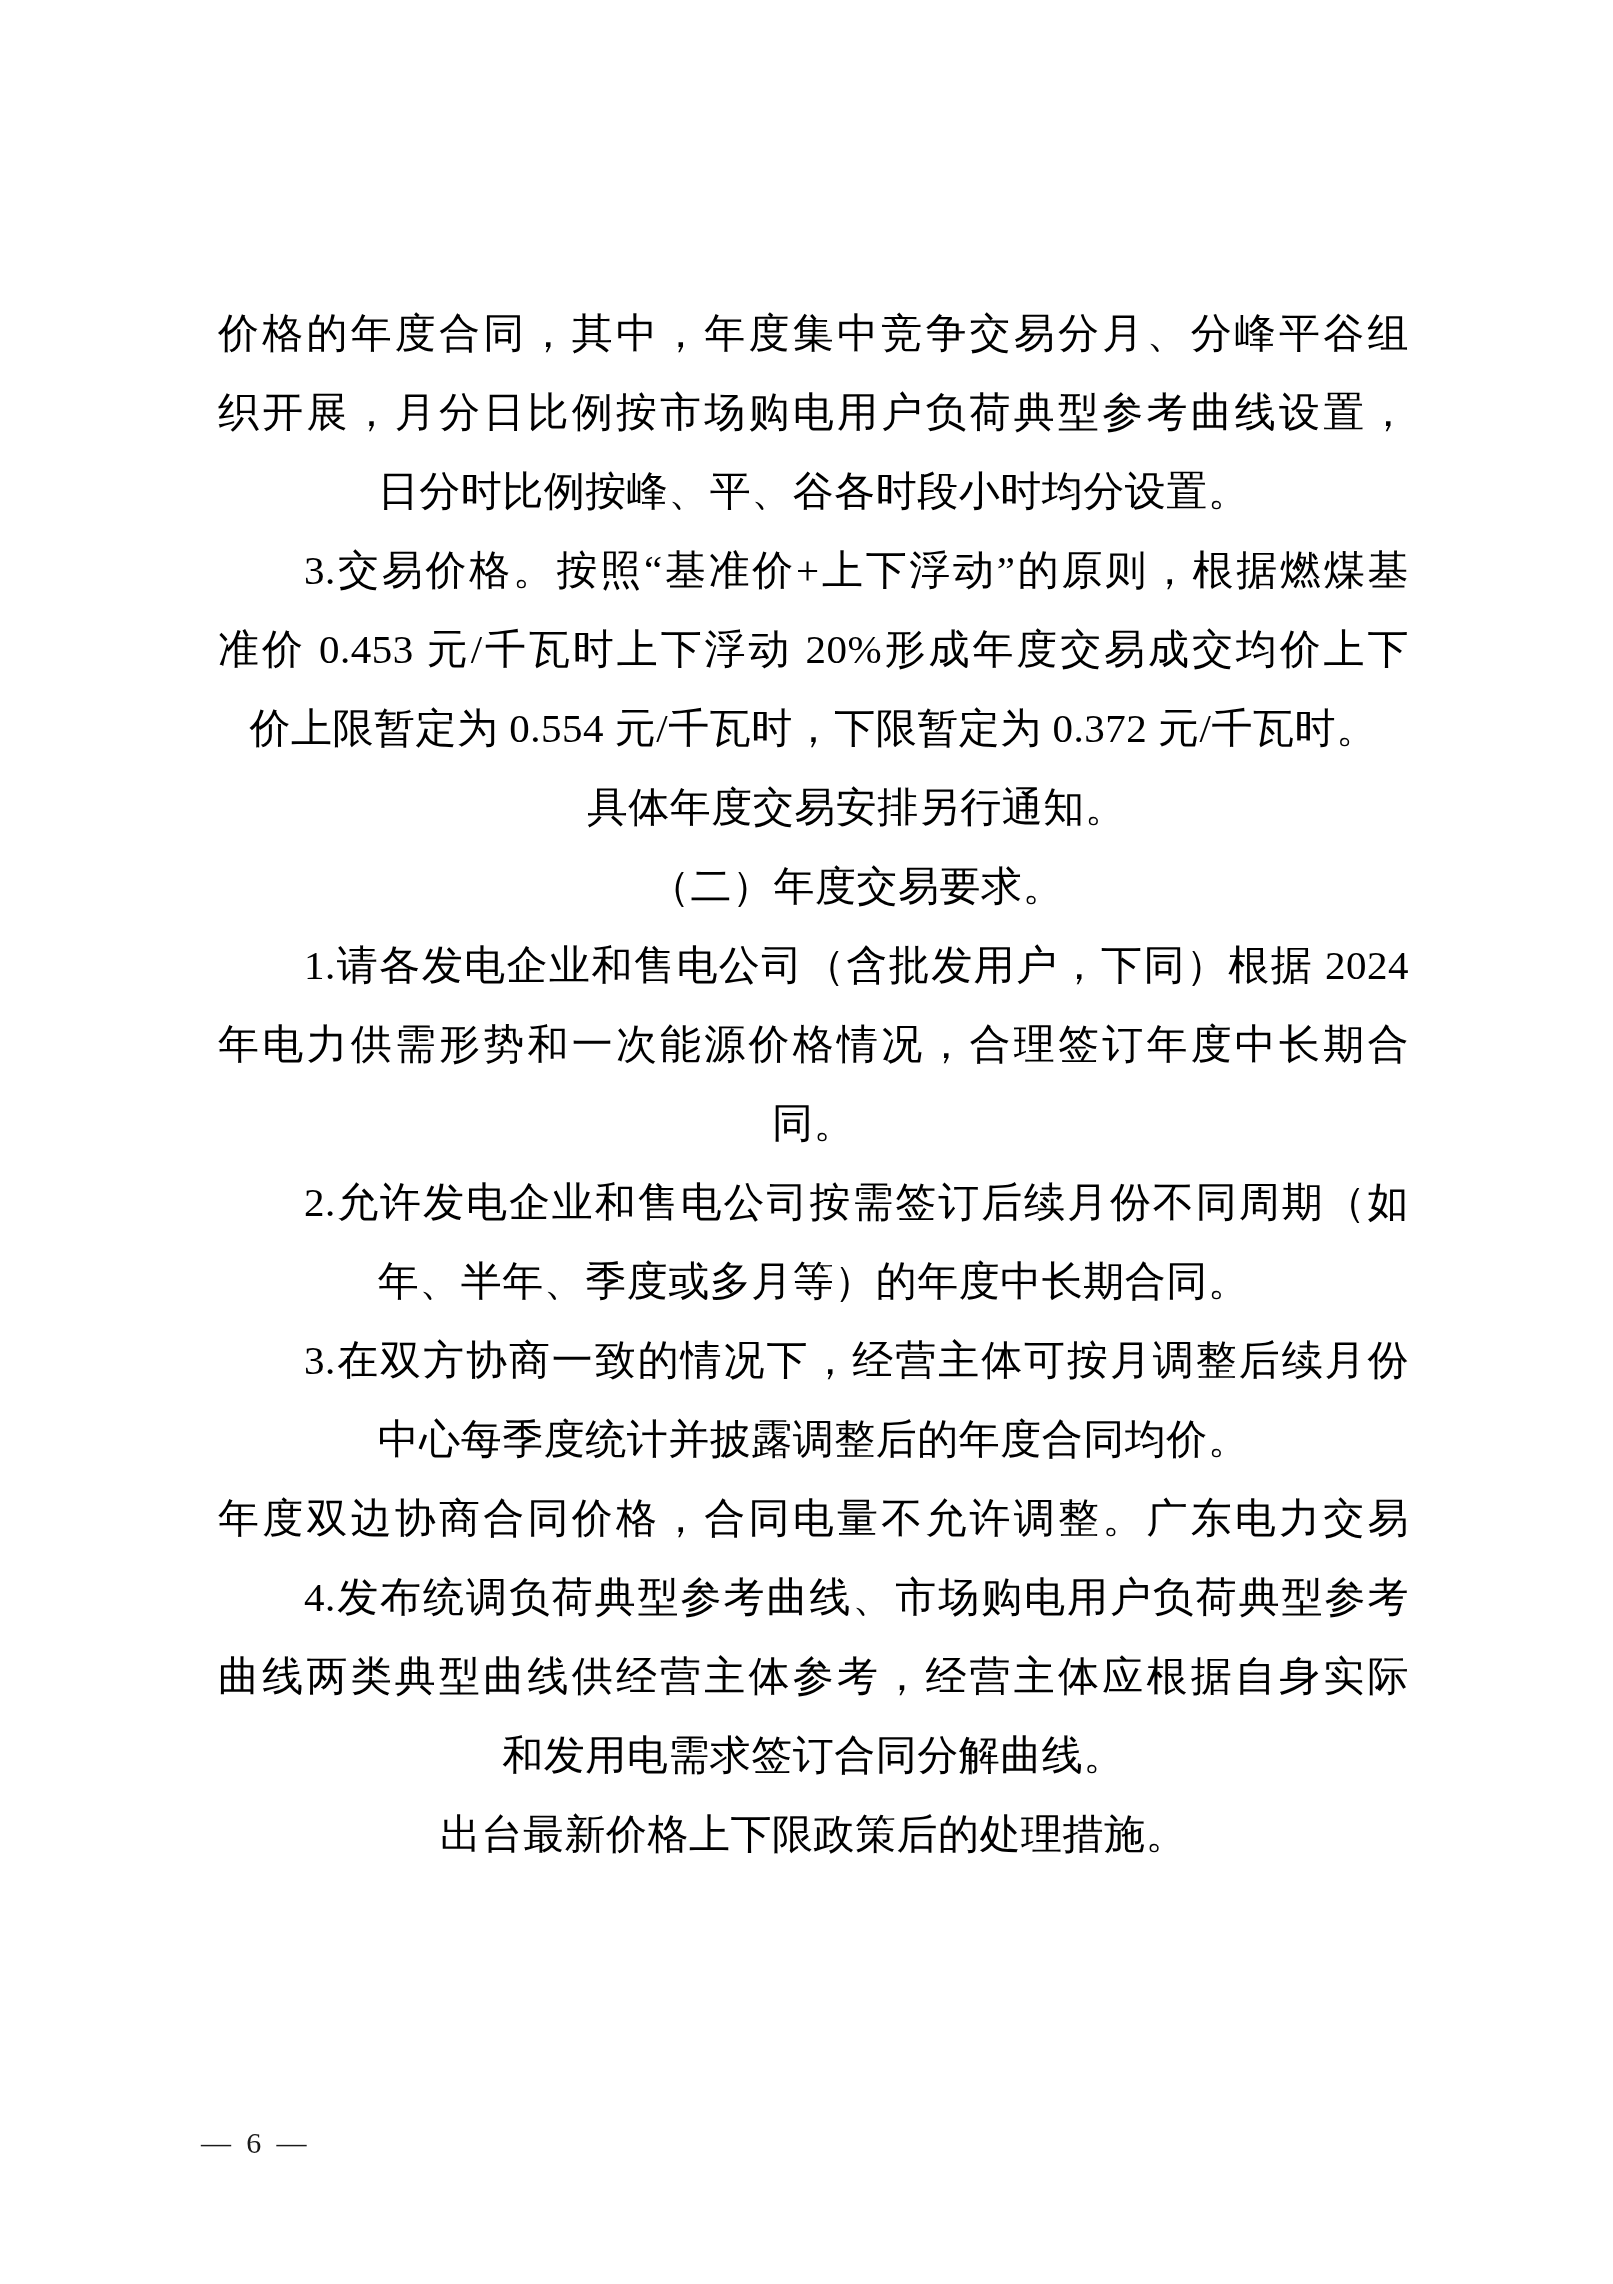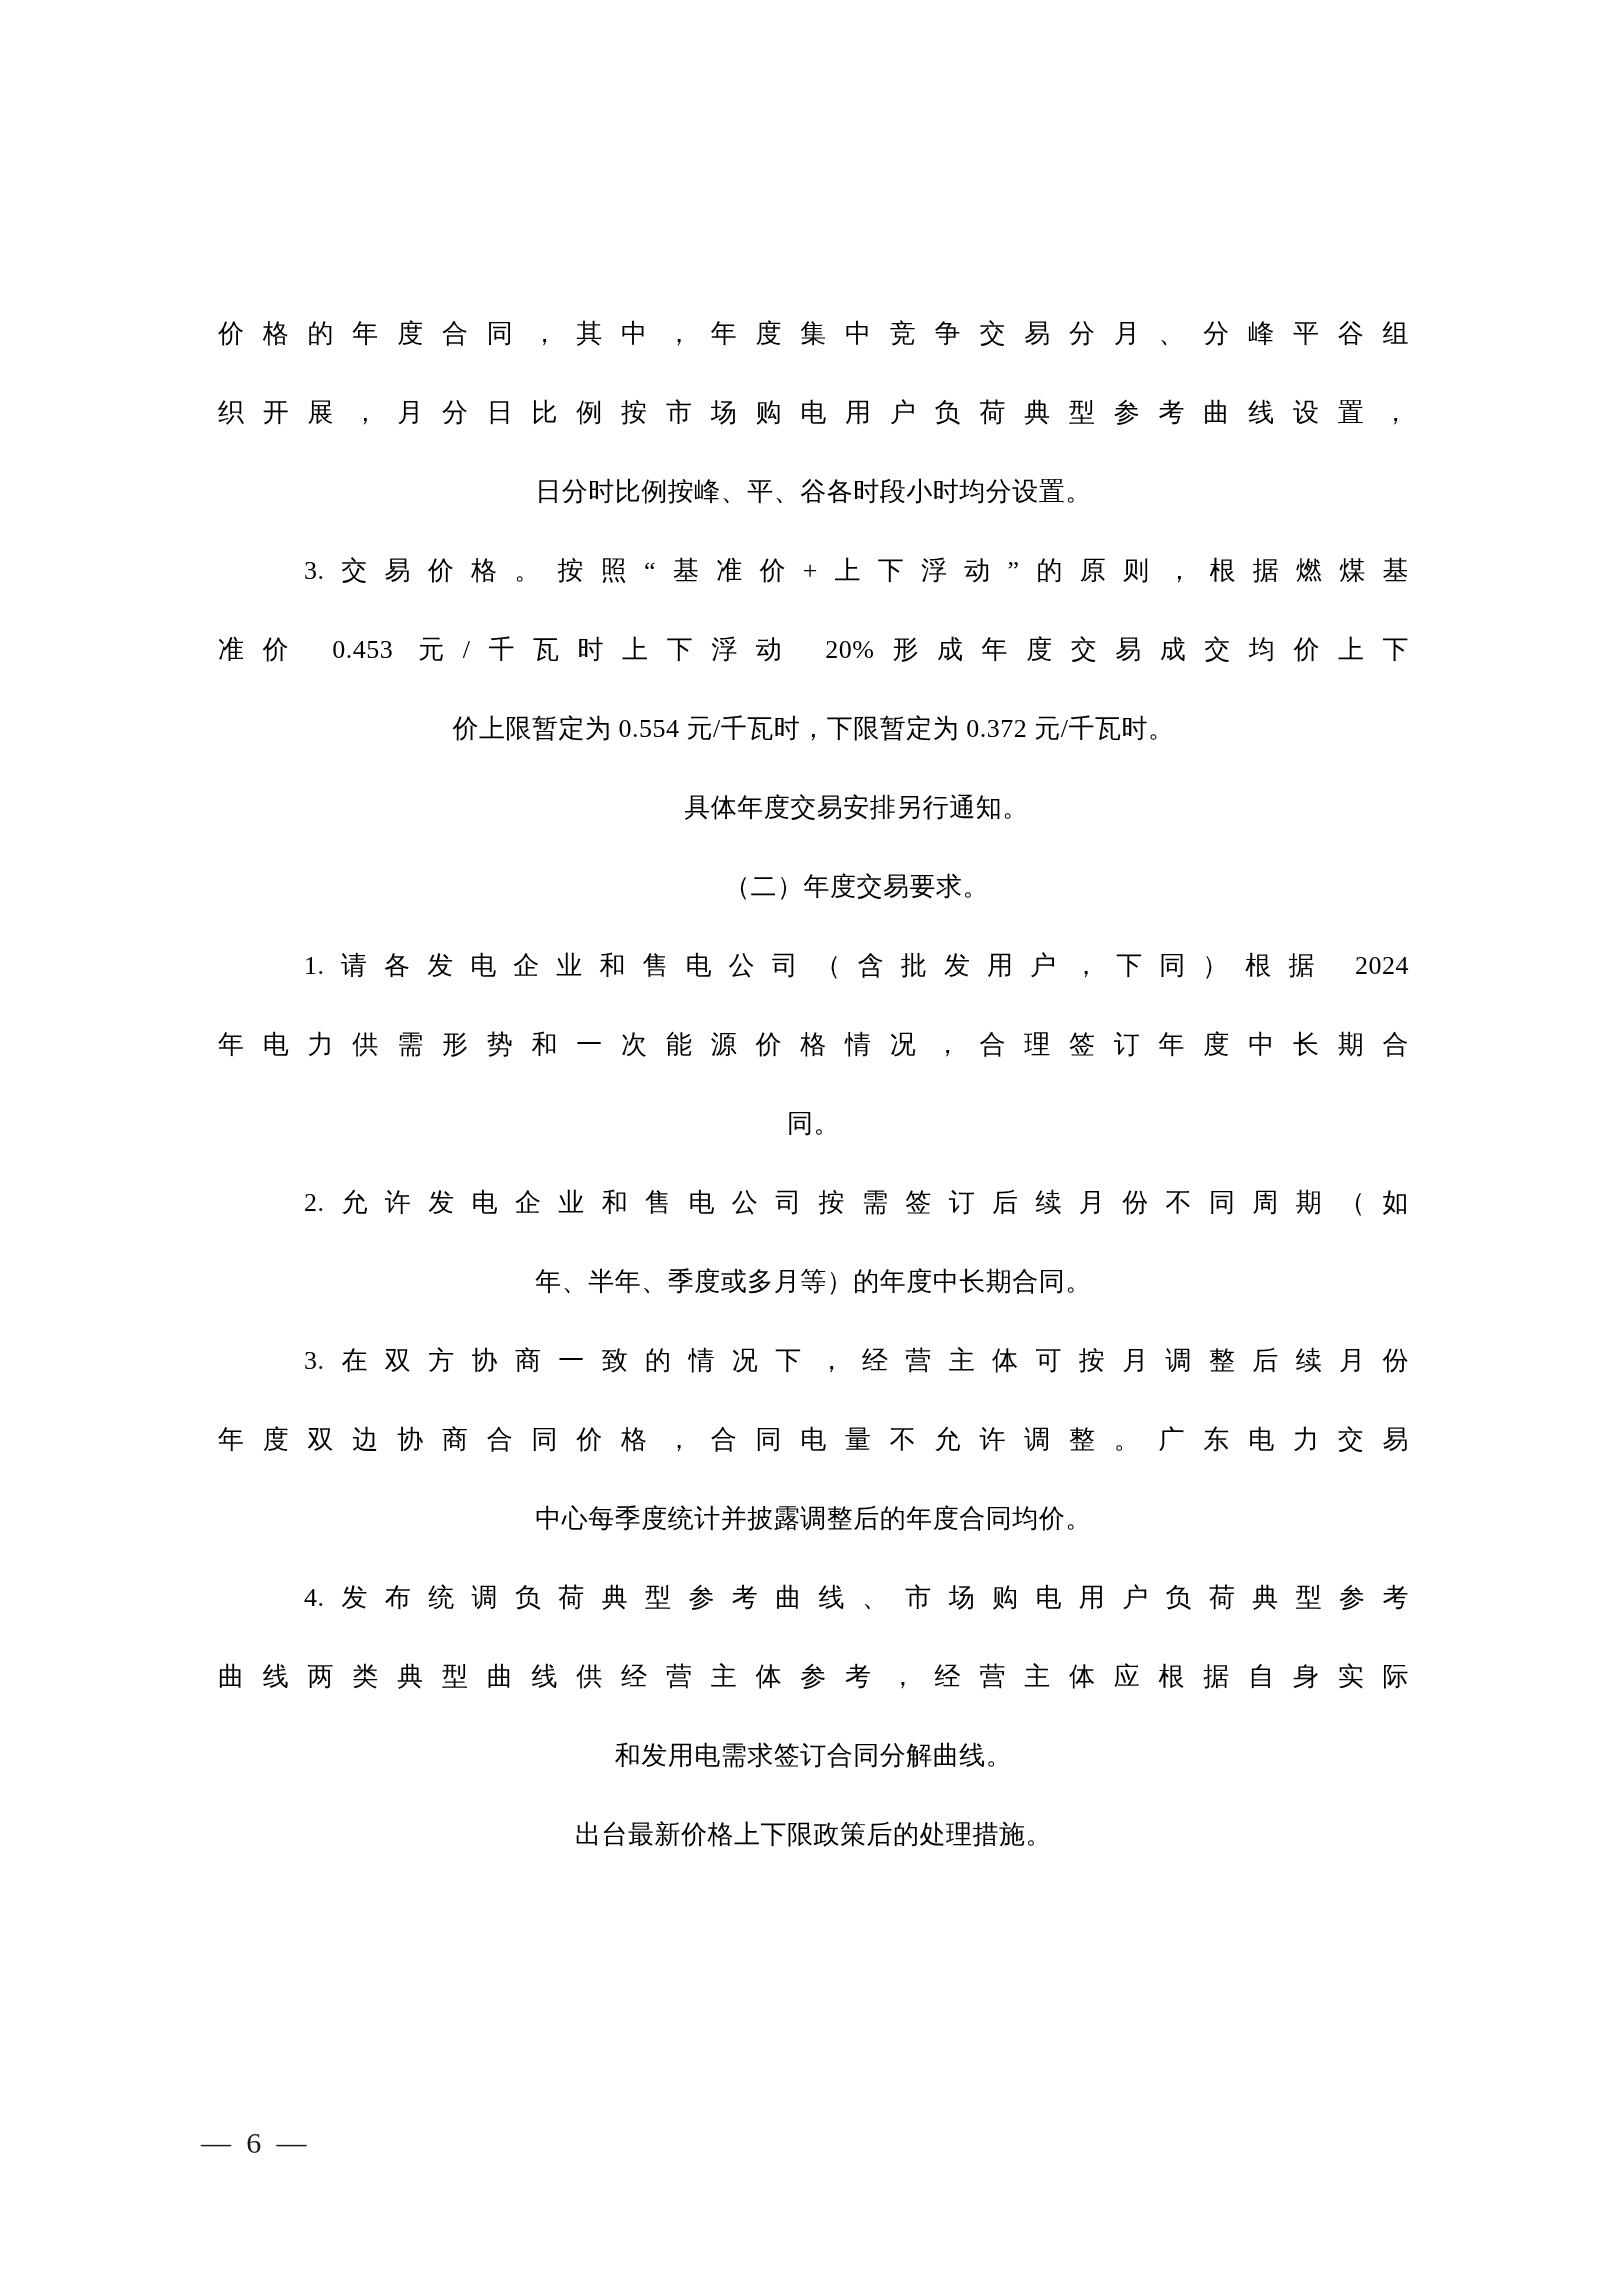--- a/index.html
+++ b/index.html
@@ -20,21 +20,21 @@
     left: 0; top: 0;
     width: 1613px;
     height: 2285px;
     background: #ffffff;
   }
   .text-block {
     position: absolute;
     left: 218px;
     top: 294px;
     width: 1191px;
-    font-size: 26px;
+    font-size: 41px;
     letter-spacing: 0.5px;
   }
   .line {
     line-height: 79px;
     height: 79px;
     text-align: center;
   }
   
   .full {
     text-align: justify;
@@ -67,22 +67,22 @@
     <div class="line full">准价 0.453 元/千瓦时上下浮动 20%形成年度交易成交均价上下</div>
     <div class="line">价上限暂定为 0.554 元/千瓦时，下限暂定为 0.372 元/千瓦时。</div>
     <div class="line ind">具体年度交易安排另行通知。</div>
     <div class="line ind">（二）年度交易要求。</div>
     <div class="line full ind">1.请各发电企业和售电公司（含批发用户，下同）根据 2024</div>
     <div class="line full">年电力供需形势和一次能源价格情况，合理签订年度中长期合</div>
     <div class="line">同。</div>
     <div class="line full ind">2.允许发电企业和售电公司按需签订后续月份不同周期（如</div>
     <div class="line">年、半年、季度或多月等）的年度中长期合同。</div>
     <div class="line full ind">3.在双方协商一致的情况下，经营主体可按月调整后续月份</div>
+    <div class="line">中心每季度统计并披露调整后的年度合同均价。</div>
     <div class="line full">年度双边协商合同价格，合同电量不允许调整。广东电力交易</div>
-    <div class="line">中心每季度统计并披露调整后的年度合同均价。</div>
     <div class="line full ind">4.发布统调负荷典型参考曲线、市场购电用户负荷典型参考</div>
     <div class="line full">曲线两类典型曲线供经营主体参考，经营主体应根据自身实际</div>
     <div class="line">和发用电需求签订合同分解曲线。</div>
     <div class="line">出台最新价格上下限政策后的处理措施。</div>
   </div>
 
   <div class="page-number">— 6 —</div>
 
 </div>
 

